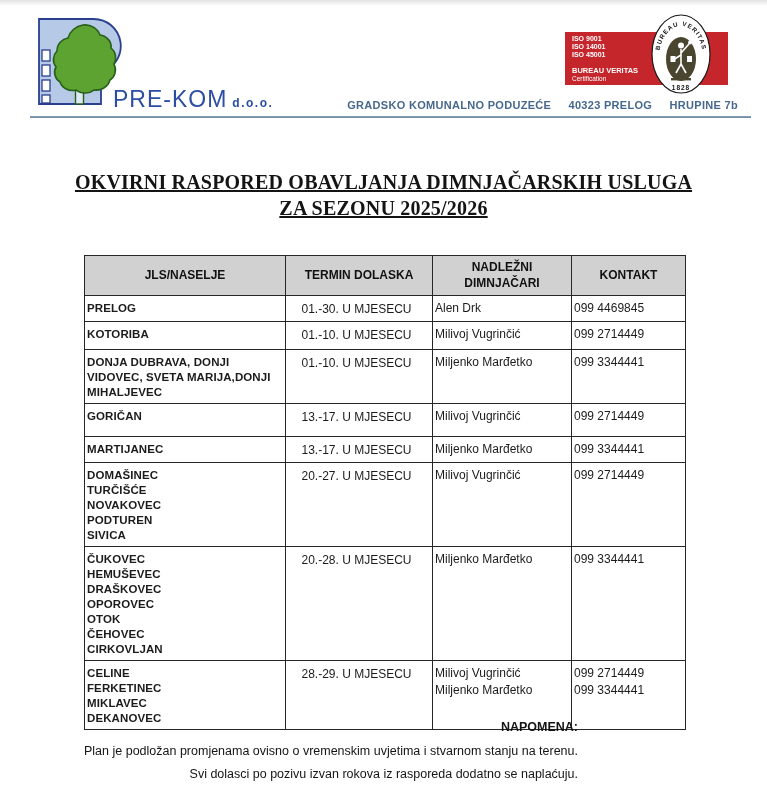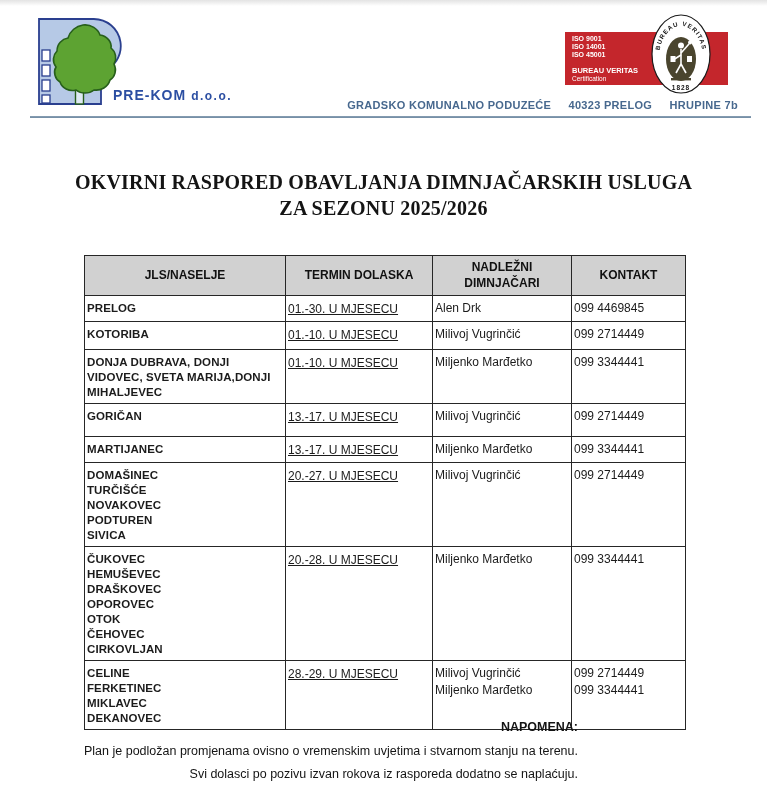--- a/index.html
+++ b/index.html
@@ -7,43 +7,43 @@
     width:767px;height:794px;background:#ffffff;
     font-family:"Liberation Sans",sans-serif;color:#1b1b1b;
     position:relative;overflow:hidden;
   }
   .scan-edge{position:absolute;top:0;left:0;right:0;height:6px;
     background:linear-gradient(#e3e3e3,#ffffff);}
   
   .letterhead{position:absolute;top:0;left:0;right:0;height:120px;}
   .logo{position:absolute;left:37px;top:18px;}
   .company-line{position:absolute;left:113px;top:86px;color:#2b4ea2;white-space:nowrap;}
-  .company-name{font-size:14px;font-weight:bold;letter-spacing:1px;}
+  .company-name{font-size:23px;font-weight:normal;letter-spacing:1px;}
   .company-suffix{font-size:12px;font-weight:bold;letter-spacing:1.5px;margin-left:5px;}
   .org-line{position:absolute;right:29px;top:99px;font-size:11px;font-weight:bold;
     color:#47688e;letter-spacing:0.3px;white-space:nowrap;}
   .org-line span{margin-left:0;}
   .org-line .gap{margin-left:14px;}
   .rule{position:absolute;left:30px;width:721px;top:116px;height:2px;
     background:linear-gradient(#8aa0b4,#6f8aa2);}
   .iso-badge{position:absolute;left:560px;top:12px;}
   
   .doc-title{position:absolute;top:169px;left:0;right:0;text-align:center;
     font-family:"Liberation Serif",serif;font-weight:bold;font-size:20px;
-    line-height:26px;color:#141414;letter-spacing:0.2px;}
+    line-height:26px;color:#141414;letter-spacing:0.2px;text-decoration:underline;}
   
   .table-wrap{position:absolute;left:84px;top:255px;}
   table{border-collapse:collapse;width:601px;table-layout:fixed;}
   th,td{border:1.6px solid #262626;vertical-align:top;}
   thead th{background:#d1d1d1;font-size:12px;font-weight:bold;color:#111;
     text-align:center;vertical-align:middle;padding:4px 6px;line-height:1.3;}
   thead tr{height:36px;}
   td{padding:3px 7px 3px 2px;font-size:12px;line-height:17px;}
   td.c-naselje{font-size:11.5px;font-weight:bold;line-height:15px;padding-top:5px;letter-spacing:0.1px;}
-  td.c-termin{padding-top:5px;text-decoration:underline;}
+  td.c-termin{text-align:center;padding-top:5px;}
   td.c-dimnjacari{padding-top:4px;}
   td.c-kontakt{padding-top:4px;}
   tbody tr:nth-child(1){height:26px;}
   tbody tr:nth-child(2){height:28px;}
   tbody tr:nth-child(3){height:51px;}
   tbody tr:nth-child(4){height:33px;}
   tbody tr:nth-child(5){height:26px;}
   tbody tr:nth-child(6){height:78px;}
   tbody tr:nth-child(7){height:112px;}
   tbody tr:nth-child(8){height:64px;}

